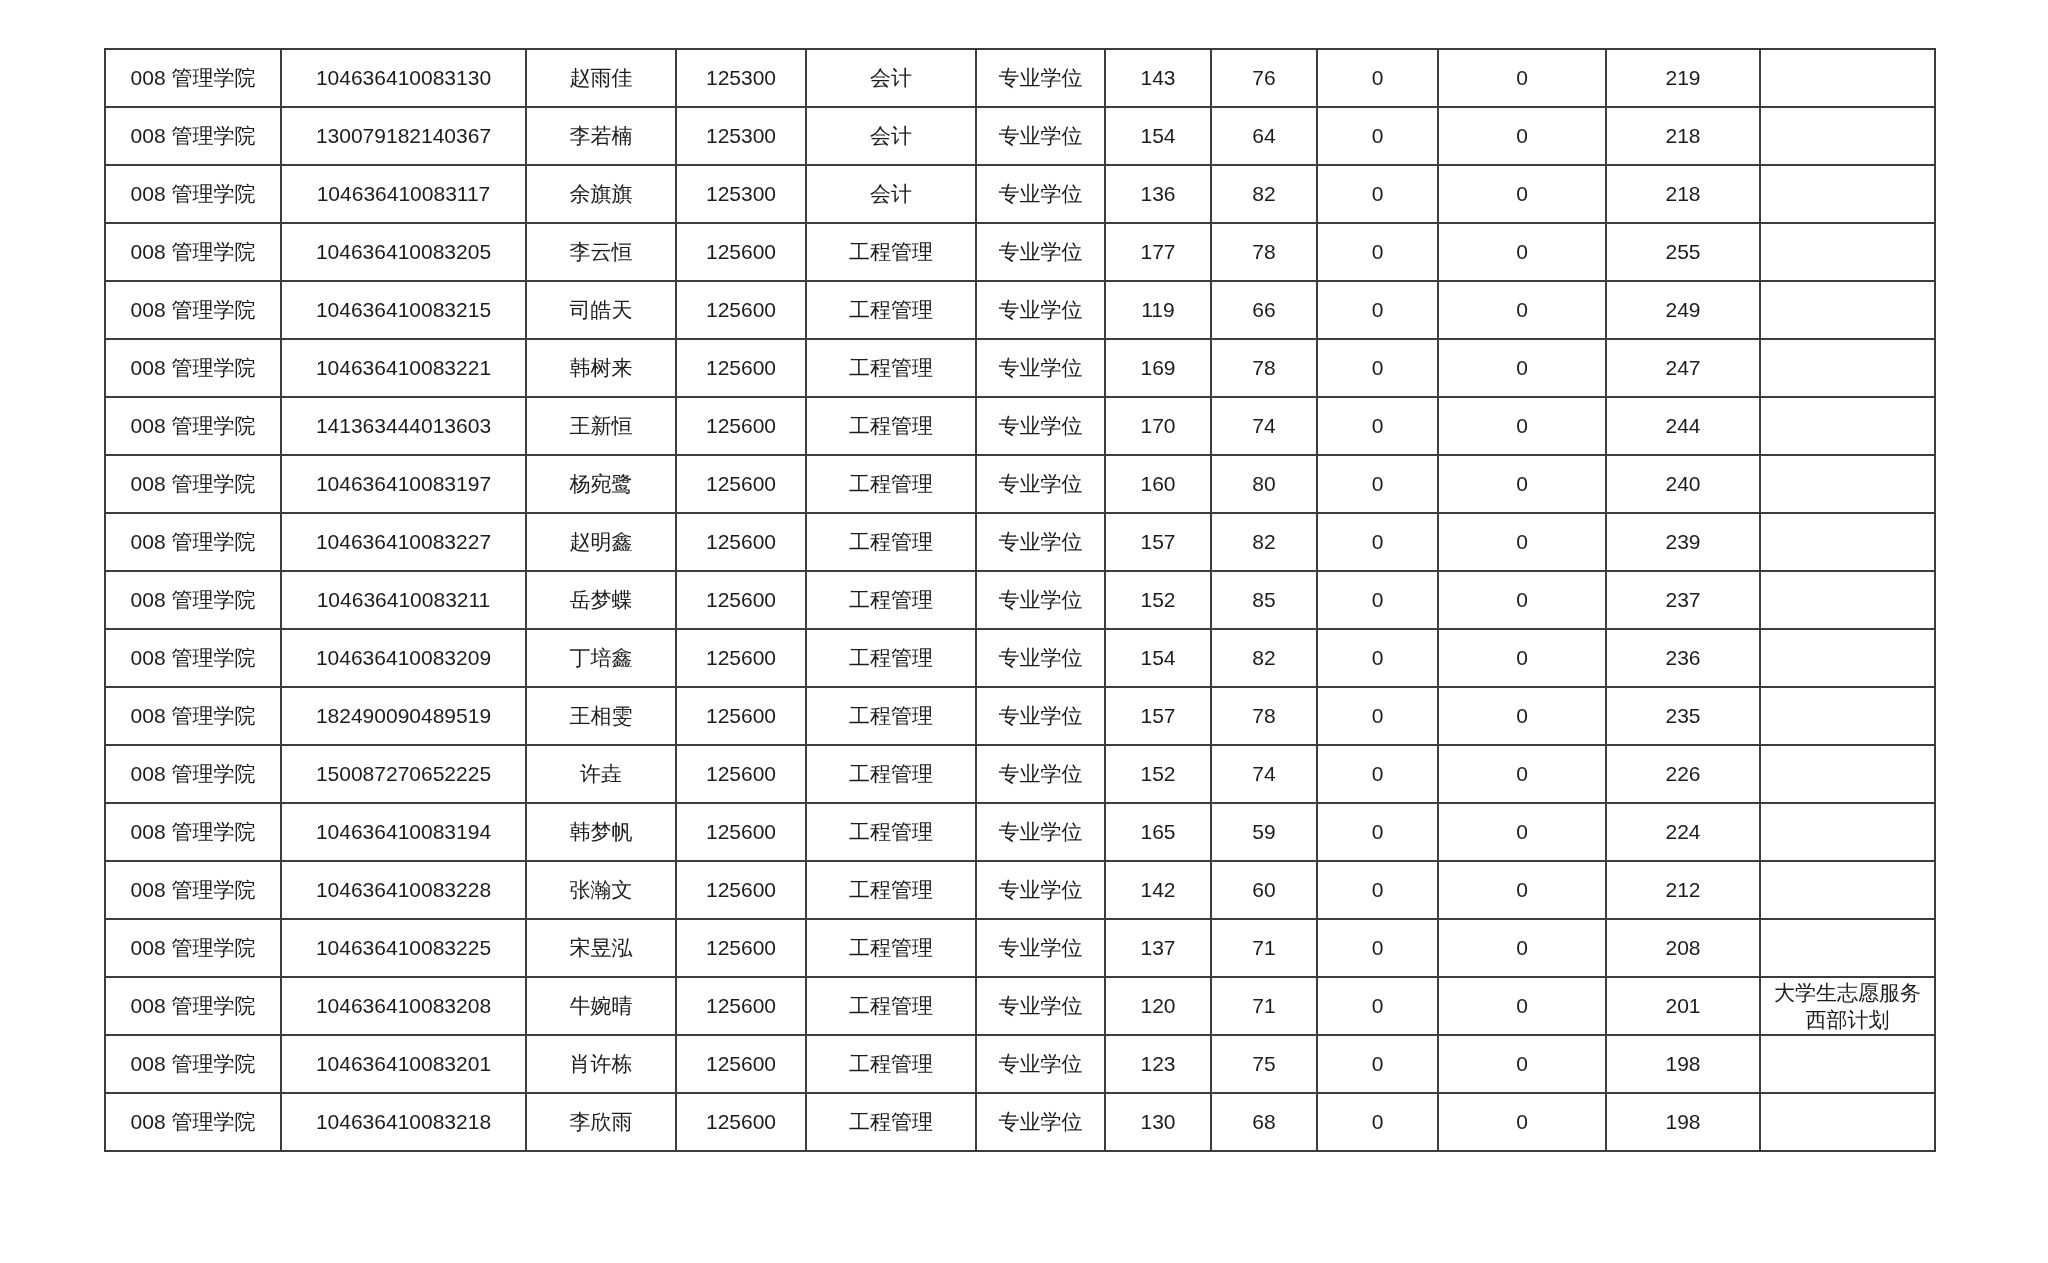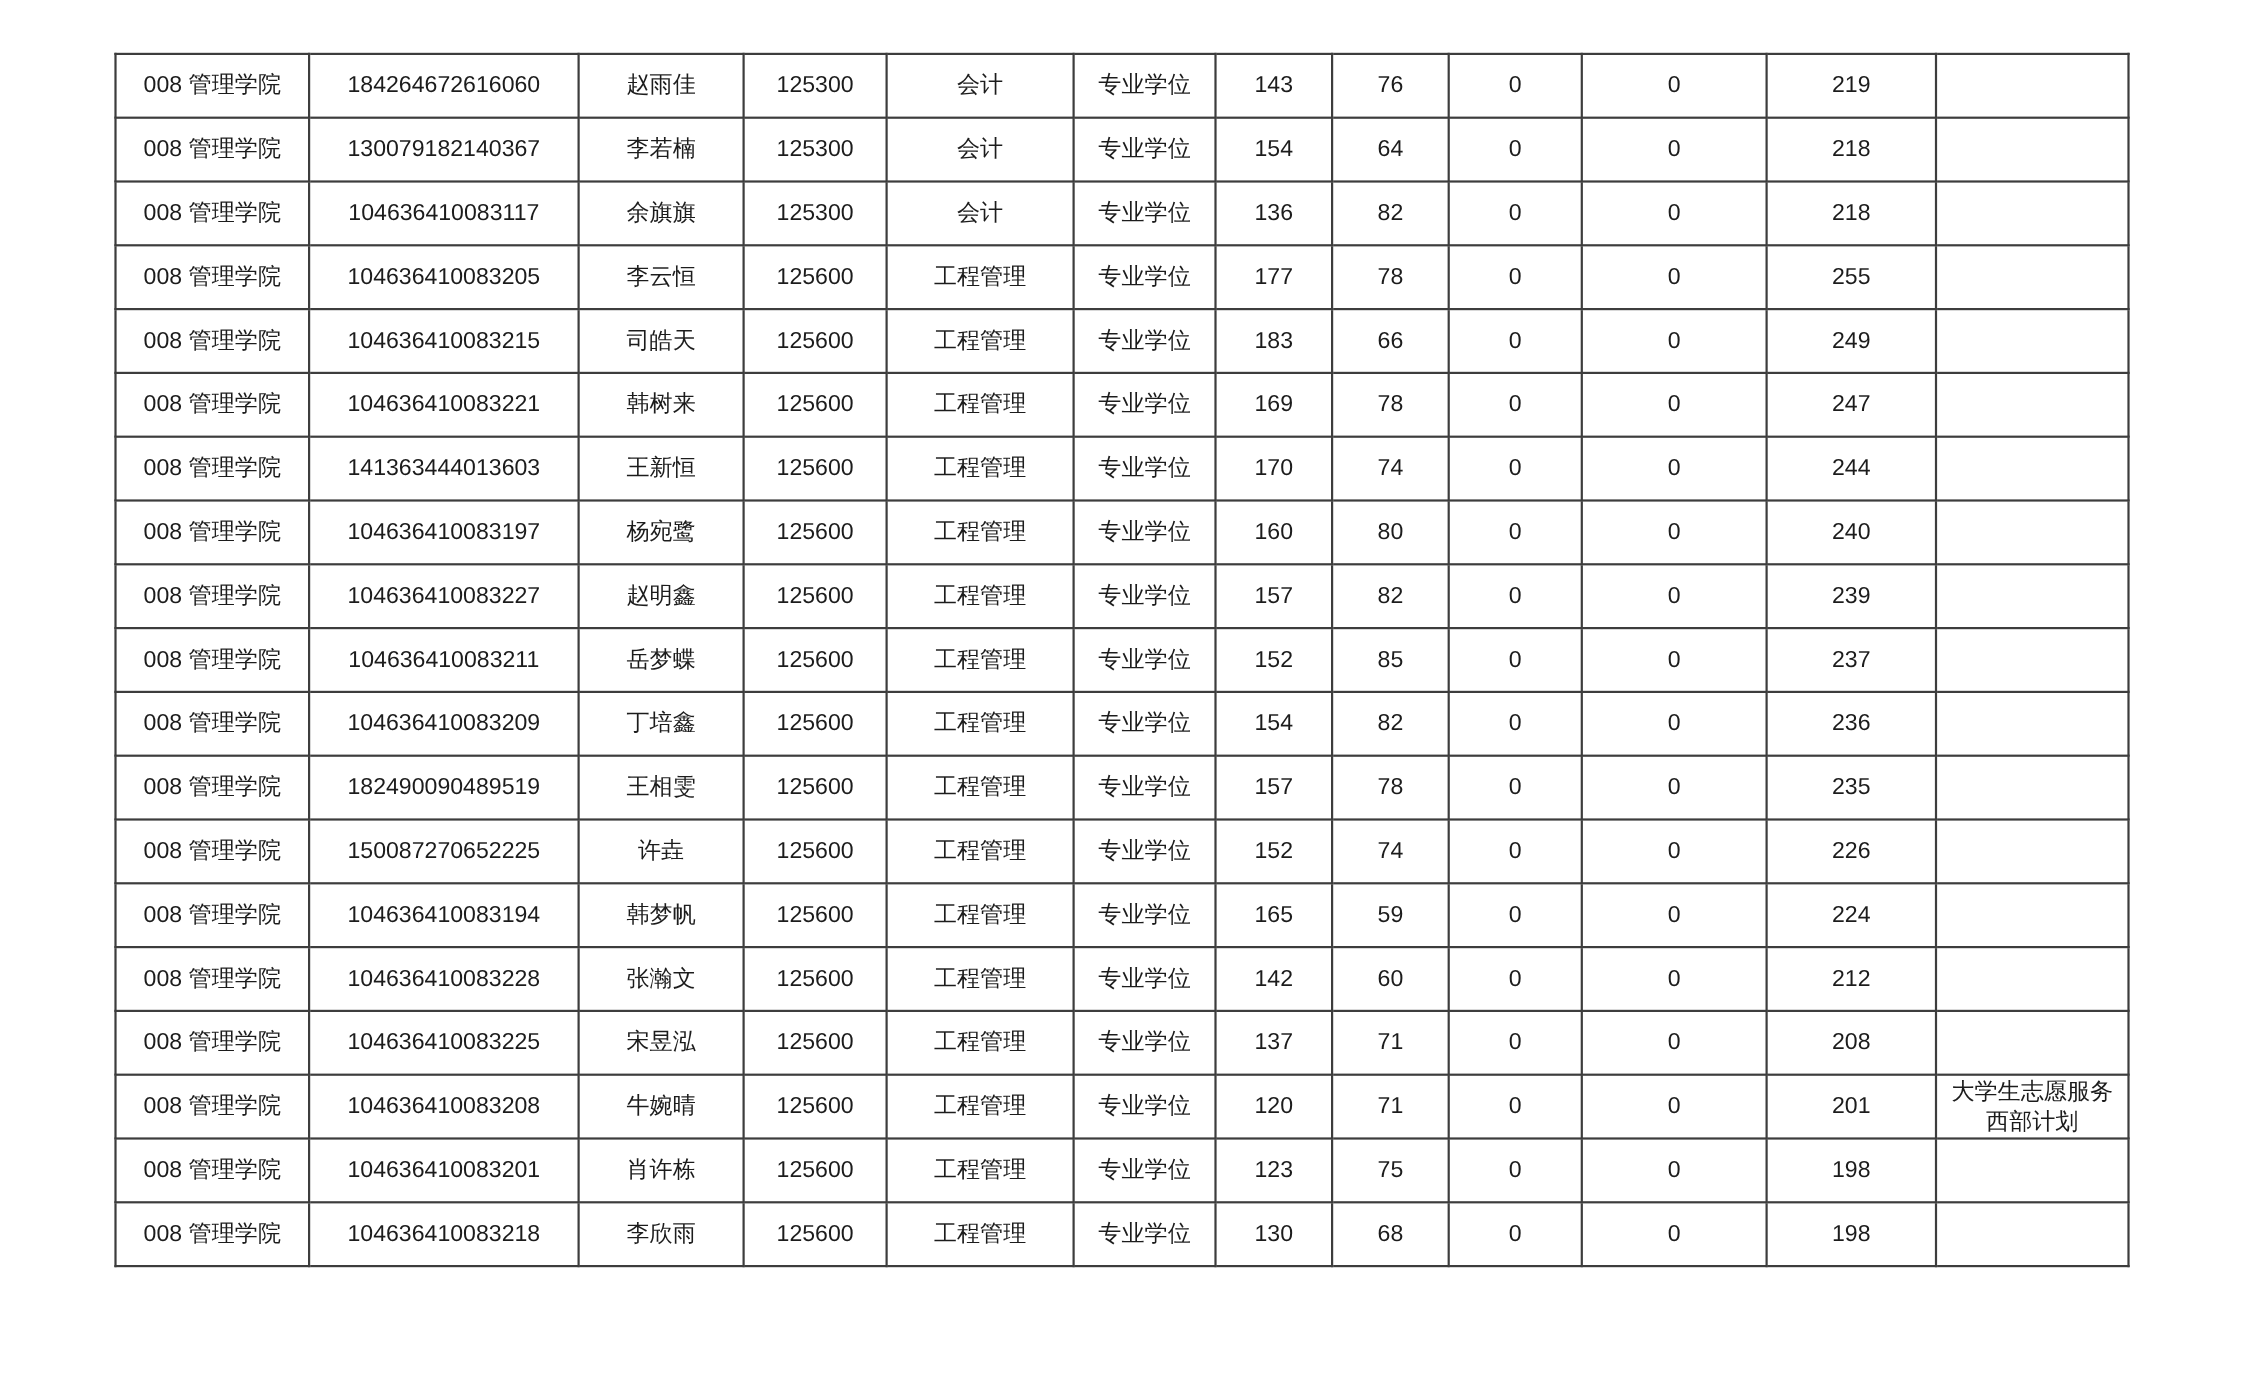--- a/index.html
+++ b/index.html
@@ -73,21 +73,21 @@
       <col class="c-score1">
       <col class="c-score2">
       <col class="c-bonus1">
       <col class="c-bonus2">
       <col class="c-total">
       <col class="c-remark">
     </colgroup>
     <tbody>
         <tr>
     <td>008 管理学院</td>
-    <td>184264672616060</td>
+    <td>104636410083130</td>
     <td>赵雨佳</td>
     <td>125300</td>
     <td>会计</td>
     <td>专业学位</td>
     <td>143</td>
     <td>76</td>
     <td>0</td>
     <td>0</td>
     <td>219</td>
     <td class="cell-remark"></td>
@@ -134,21 +134,21 @@
     <td>255</td>
     <td class="cell-remark"></td>
   </tr>
         <tr>
     <td>008 管理学院</td>
     <td>104636410083215</td>
     <td>司皓天</td>
     <td>125600</td>
     <td>工程管理</td>
     <td>专业学位</td>
-    <td>183</td>
+    <td>119</td>
     <td>66</td>
     <td>0</td>
     <td>0</td>
     <td>249</td>
     <td class="cell-remark"></td>
   </tr>
         <tr>
     <td>008 管理学院</td>
     <td>104636410083221</td>
     <td>韩树来</td>

